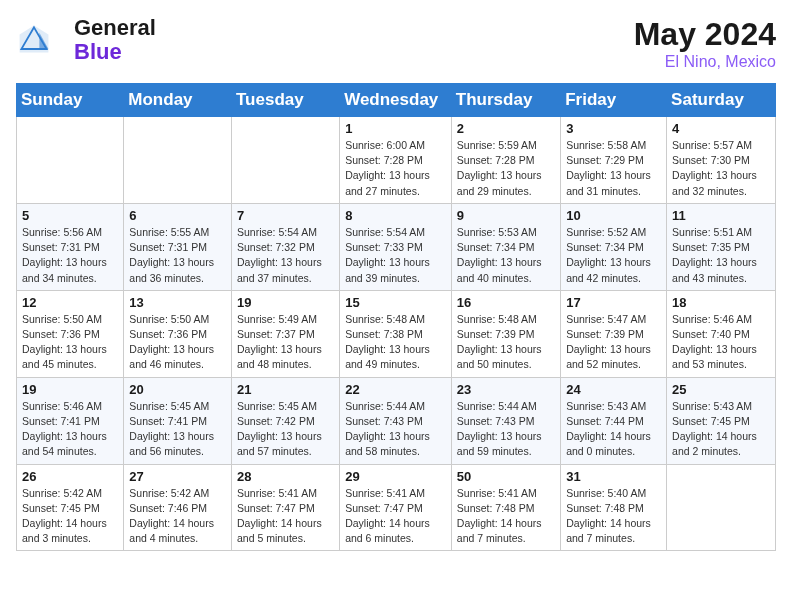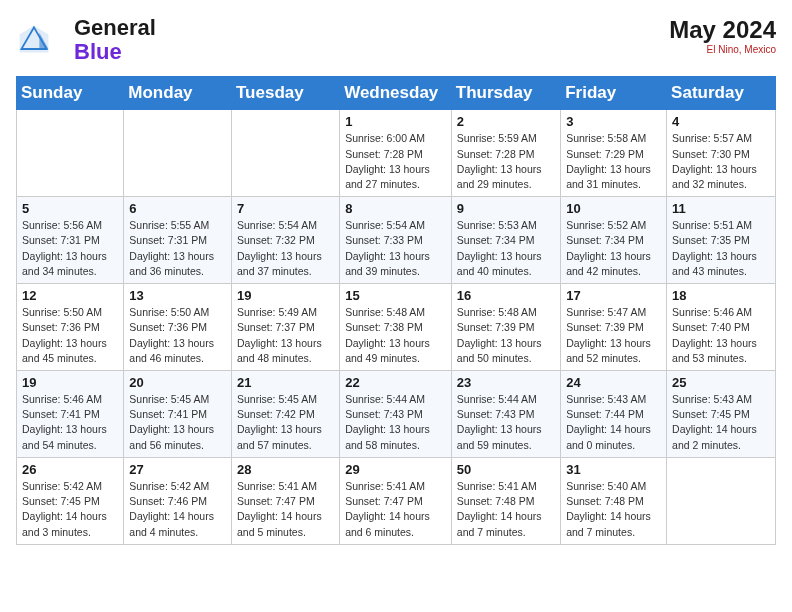--- a/index.html
+++ b/index.html
@@ -31,27 +31,27 @@
       color: #6d28d9;
     }
     .logo-icon {
       width: 36px;
       height: 36px;
     }
     .title-block {
       text-align: right;
     }
     .month-title {
-      font-size: 24px;
+      font-size: 32px;
       font-weight: bold;
       color: #1a1a1a;
     }
     .location {
-      font-size: 10px;
-      color: #b91c1c;
+      font-size: 16px;
+      color: #8b5cf6;
     }
     .calendar {
       width: 100%;
       border-collapse: collapse;
       font-size: 11px;
     }
     .calendar thead th {
       background-color: #2e7dd1;
       color: #fff;
       padding: 6px 4px;

